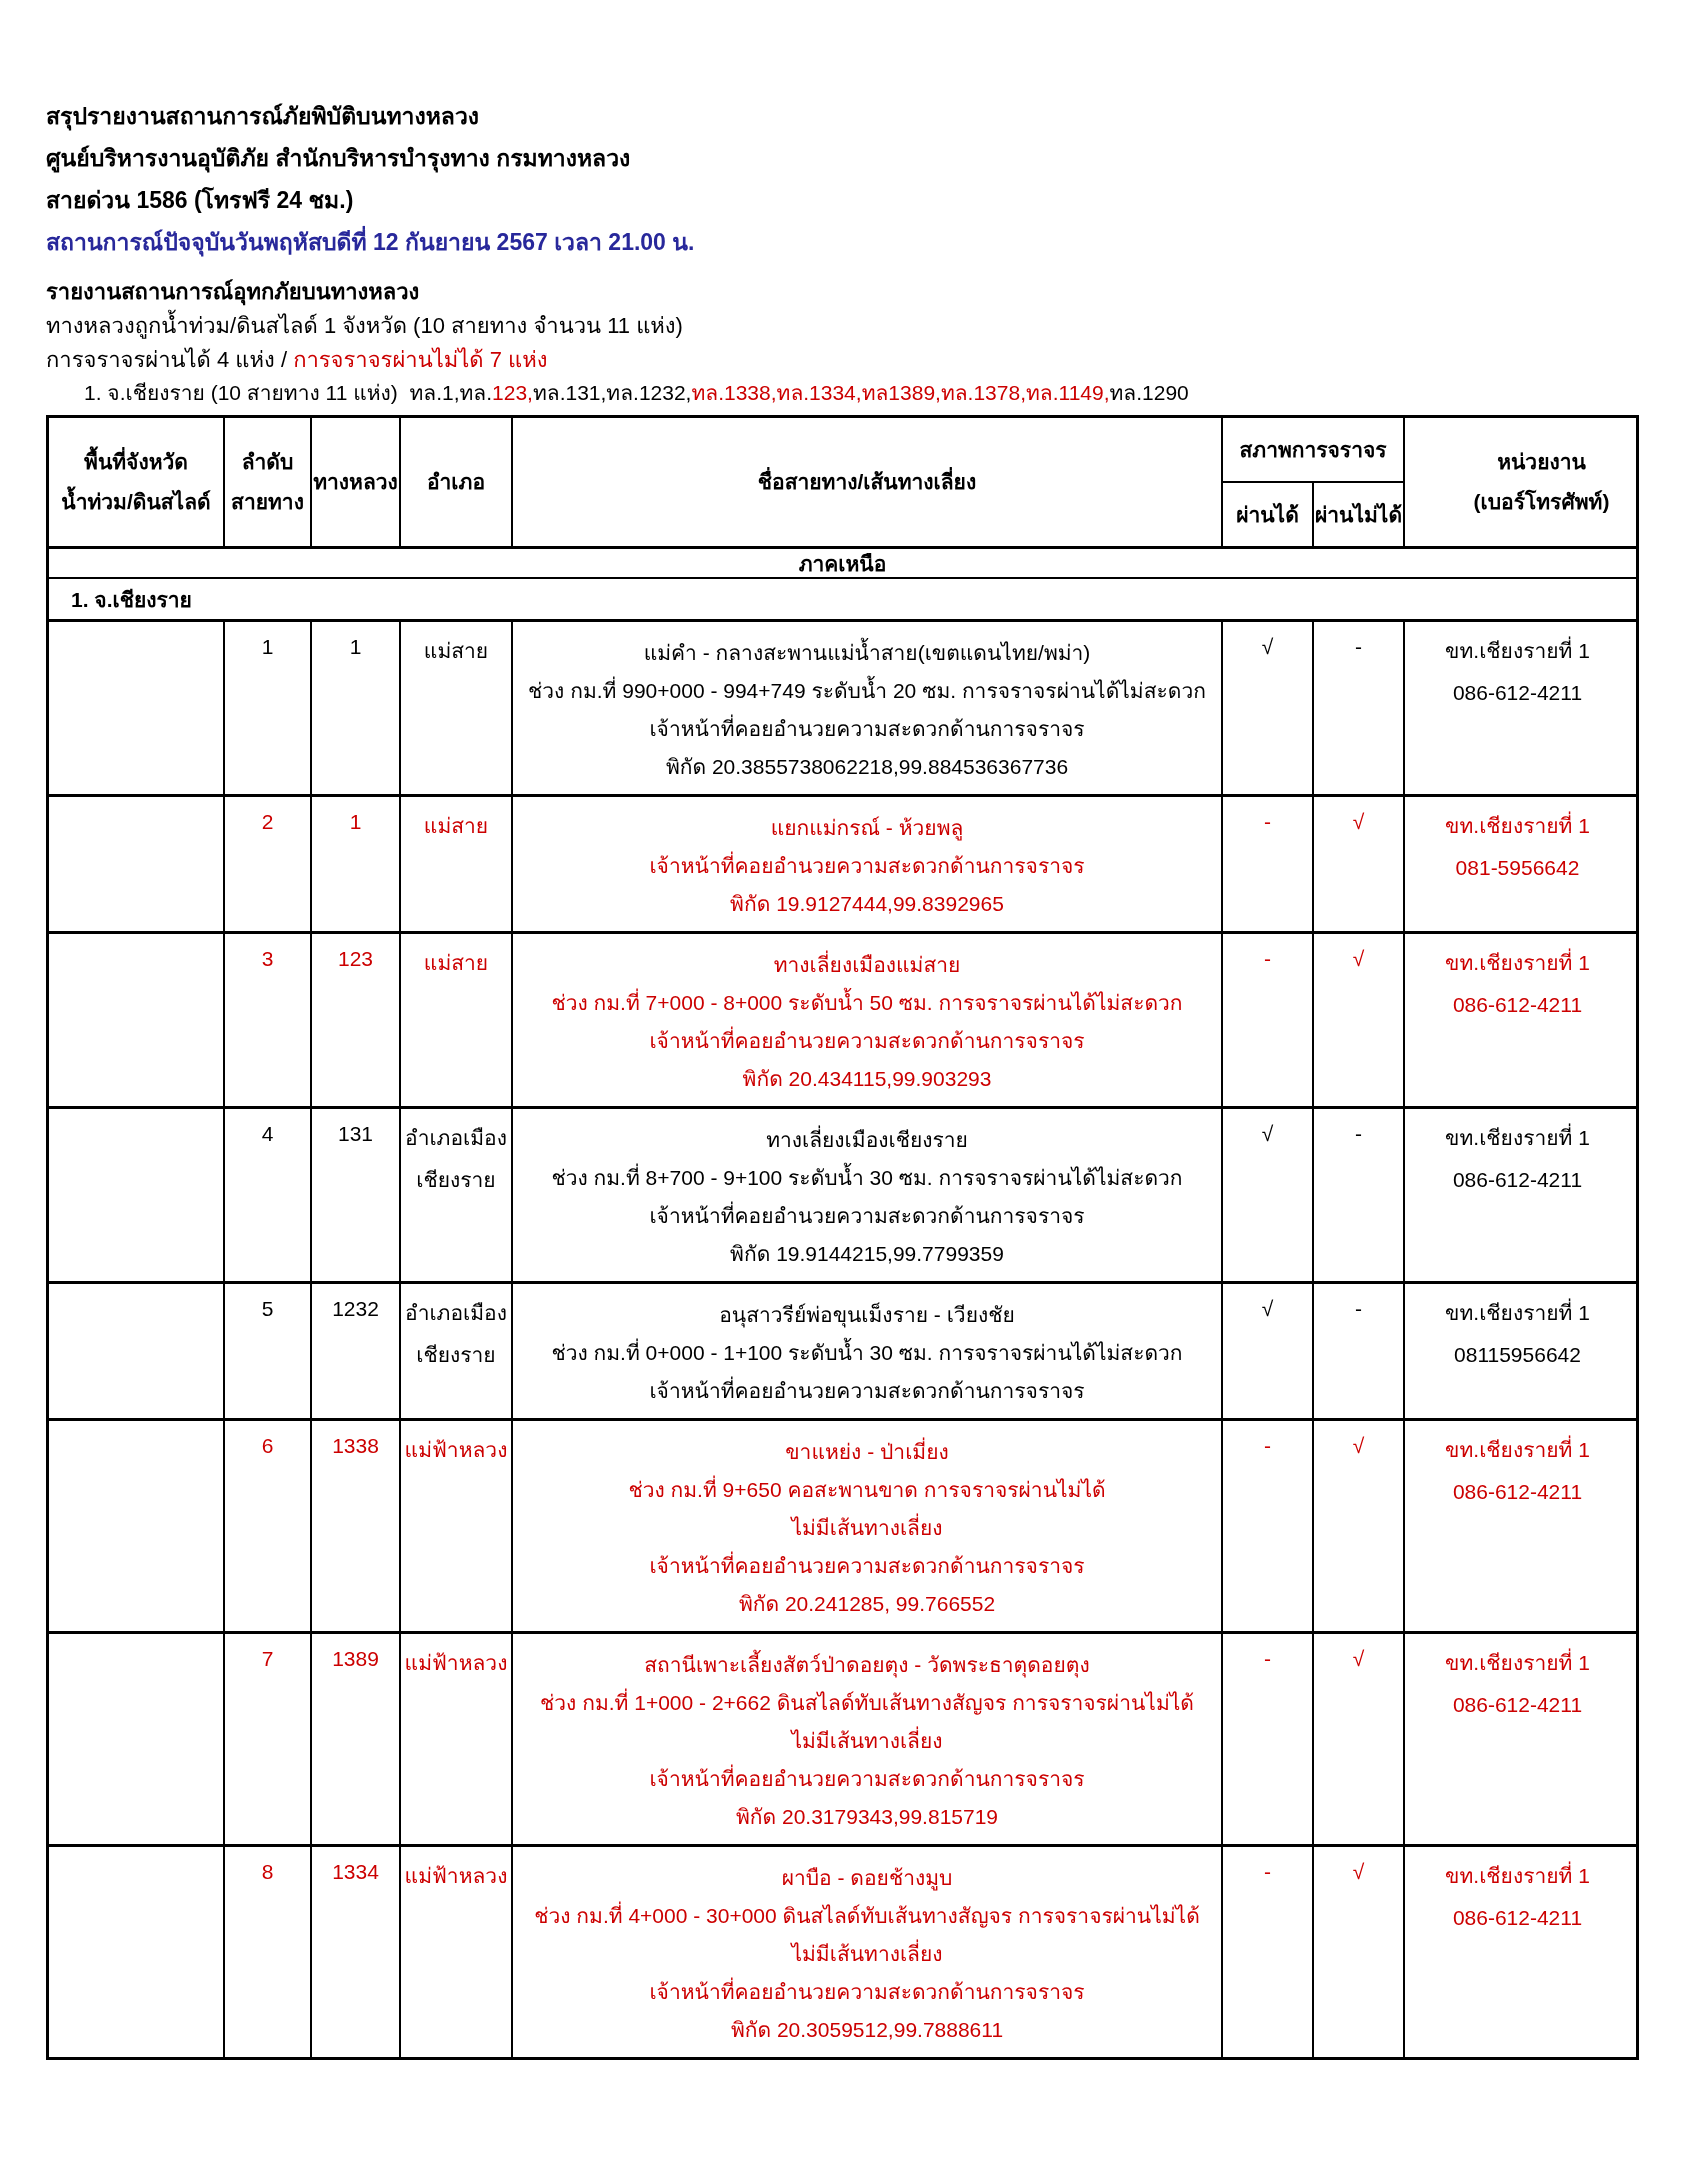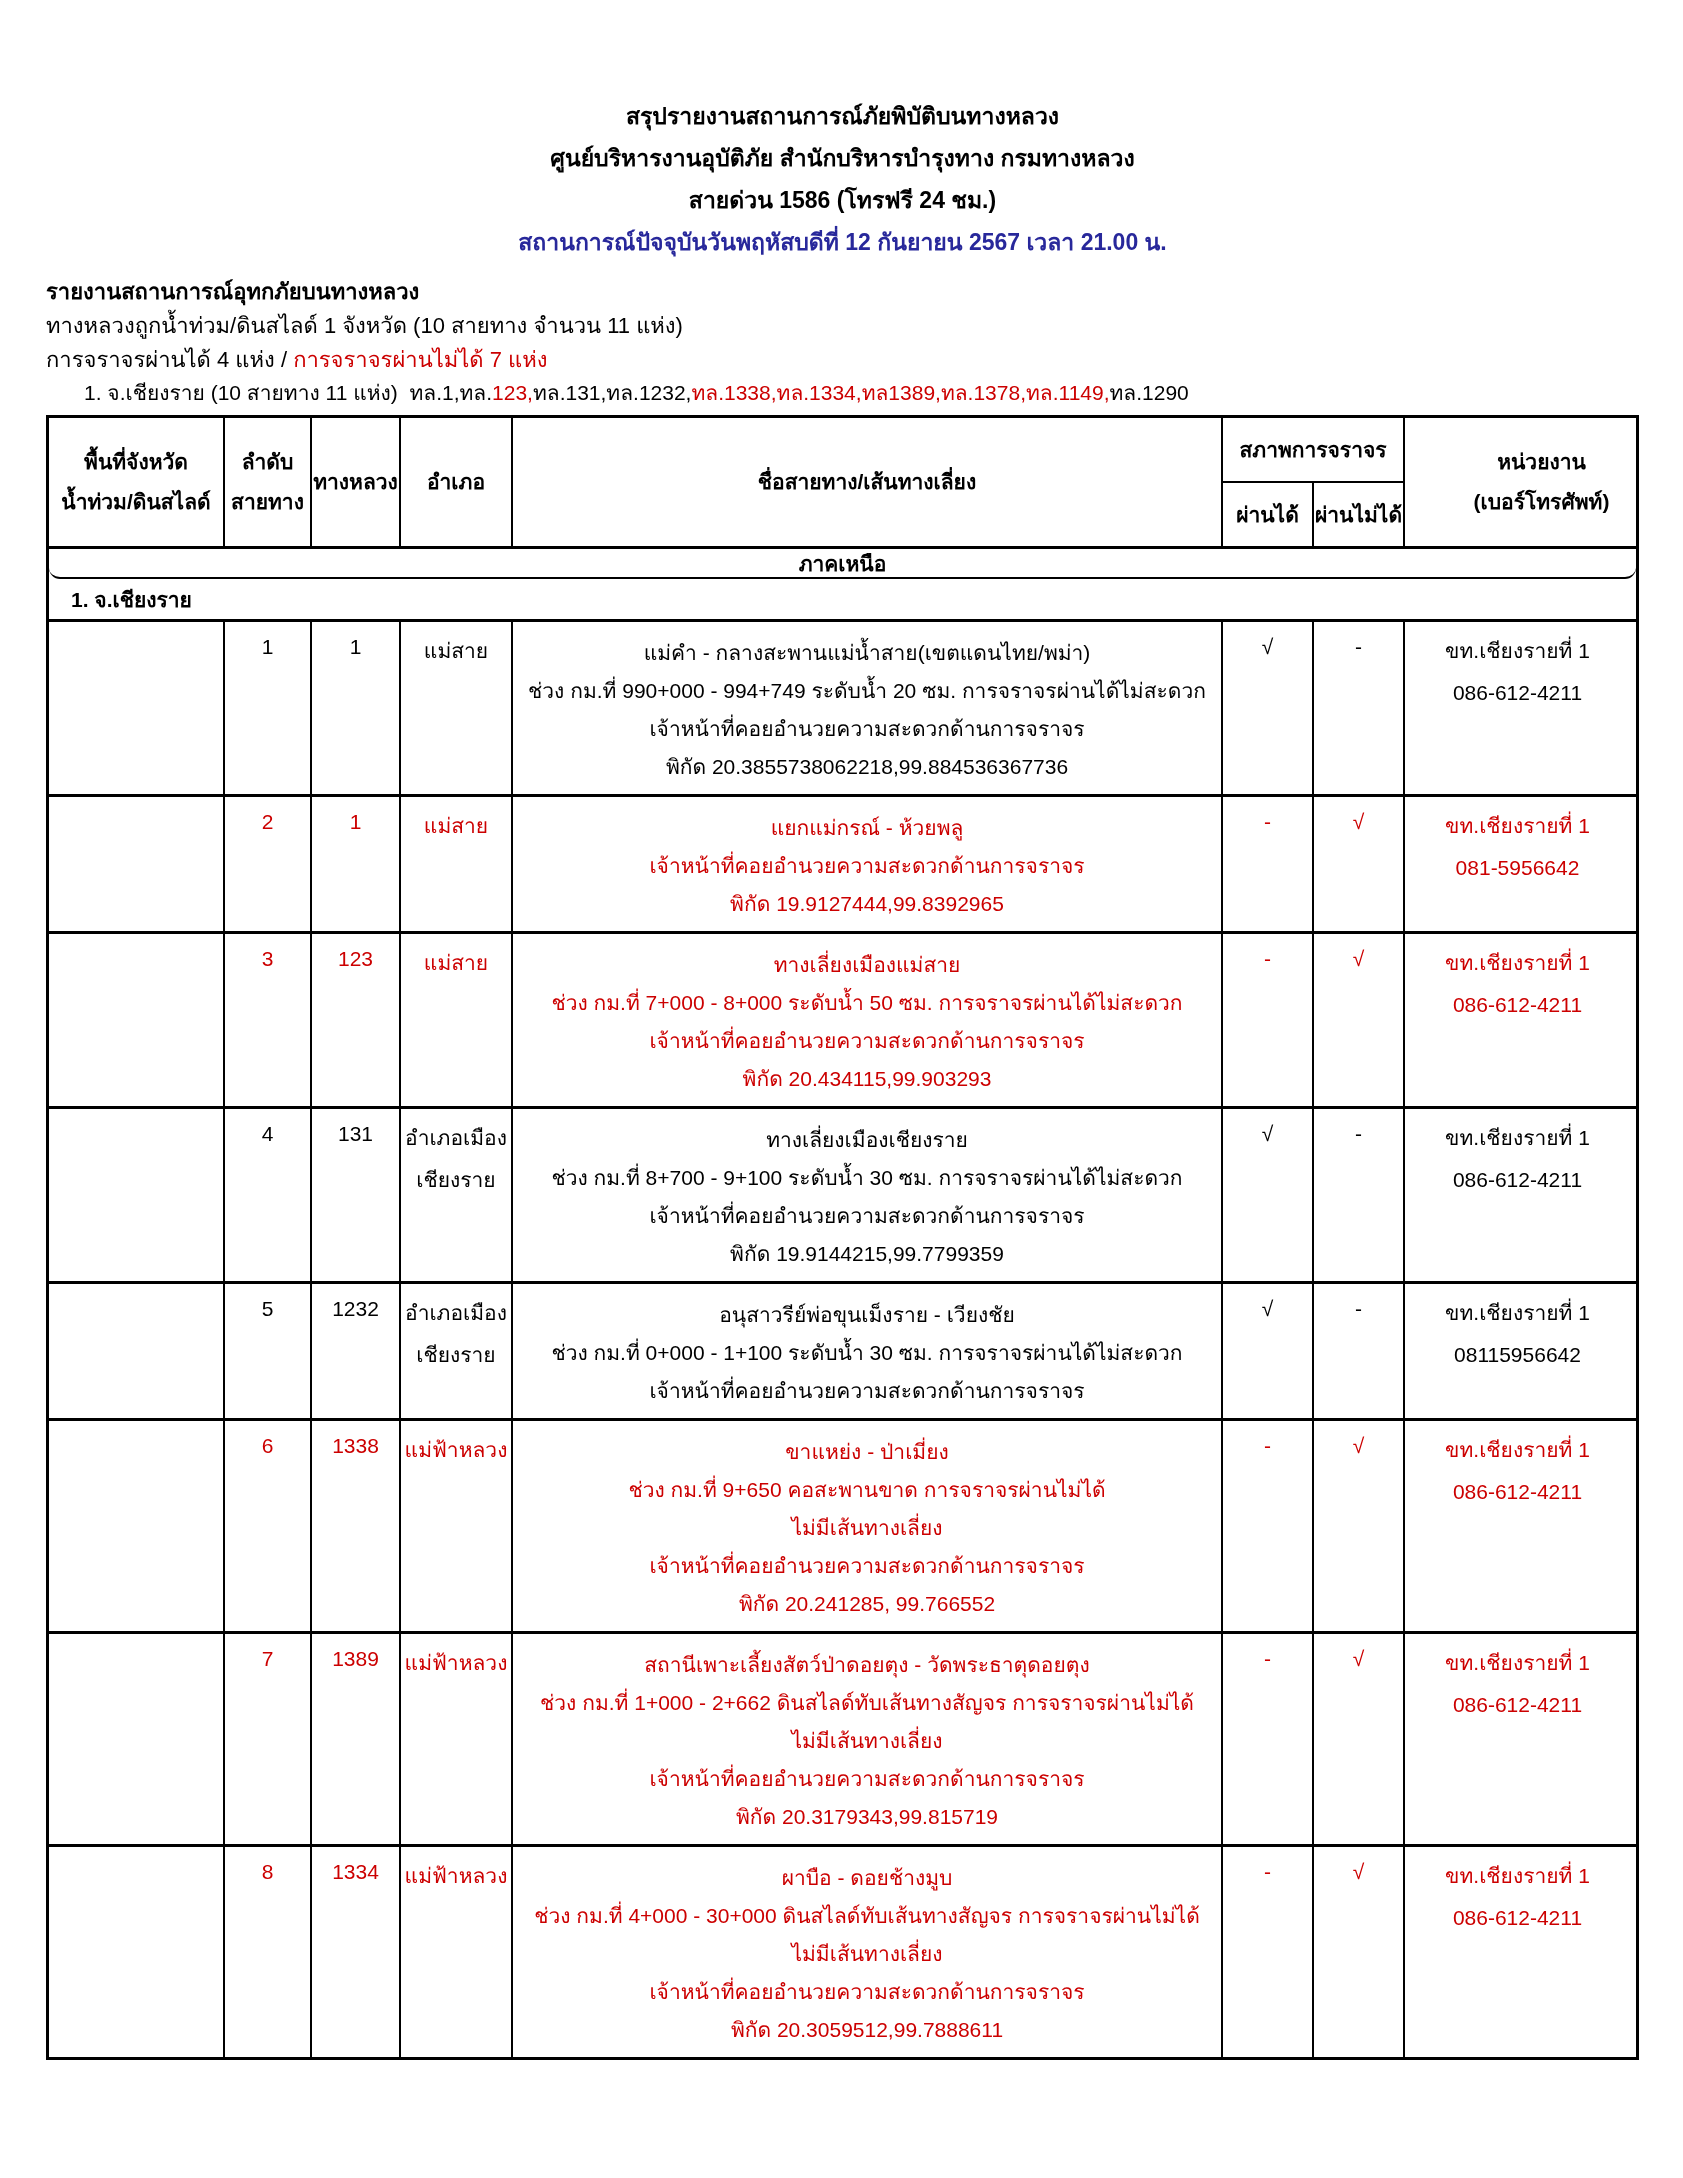--- a/index.html
+++ b/index.html
@@ -7,21 +7,21 @@
     --blue:#28289b;
   }
   html,body{margin:0;padding:0;background:#ffffff;}
   body{
     width:1683px;height:2178px;position:relative;
     font-family:"Liberation Sans","DejaVu Sans",sans-serif;
     color:#000;
     -webkit-font-smoothing:antialiased;
   }
   .doc{width:1593px;margin-left:46px;padding-top:95px;}
-  .doc-header{text-align:center;}
+  .doc-header{text-align:left;}
   .title-line{font-size:23px;font-weight:bold;line-height:42px;}
   .status-line{font-size:23px;font-weight:bold;line-height:42px;color:var(--blue);}
   .summary{margin-top:12px;font-size:22px;}
   .summary-heading{font-weight:bold;line-height:34px;}
   .summary-line{line-height:34px;}
   .province-line{line-height:32px;padding-left:38px;font-size:21px;}
   .seg{white-space:pre-wrap;}
   .red{color:var(--red);}
 
   
@@ -29,21 +29,21 @@
   .grid{display:grid;grid-template-columns:176px 87px 89px 112px 710px 91px 91px 225px;}
   .thead{border-bottom:3px solid #000;grid-template-rows:65px 63px;font-weight:bold;}
   .hc{border-right:2px solid #000;display:flex;flex-direction:column;align-items:center;justify-content:center;text-align:center;line-height:40px;}
   .hc.span2{grid-row:1/3;}
   .hc.no-r{border-right:none;}
   .traffic-head{grid-column:6/8;grid-row:1;border-bottom:2px solid #000;}
   .sub-pass{grid-column:6;grid-row:2;}
   .sub-nopass{grid-column:7;grid-row:2;}
   .unit-head{grid-column:8;grid-row:1/3;margin-left:48px;}
 
-  .region-row{height:28px;border-bottom:2px solid #000;display:flex;align-items:center;justify-content:center;font-weight:bold;border-radius:11px;}
+  .region-row{height:28px;border-bottom:2px solid #000;display:flex;align-items:center;justify-content:center;font-weight:bold;}
   .province-row{height:43px;border-bottom:3px solid #000;display:flex;align-items:center;font-weight:bold;padding-left:22px;box-sizing:border-box;}
 
   .trow{border-bottom:3px solid #000;}
   .trow:last-child{border-bottom:none;}
   .c{border-right:2px solid #000;box-sizing:border-box;text-align:center;}
   .c:last-child{border-right:none;}
   .c-num{padding-top:12px;line-height:26px;}
   .c-district{padding-top:8px;line-height:42px;}
   .c-desc{padding-top:12px;padding-bottom:8px;line-height:38px;}
   .c-mark{padding-top:12px;line-height:26px;}

